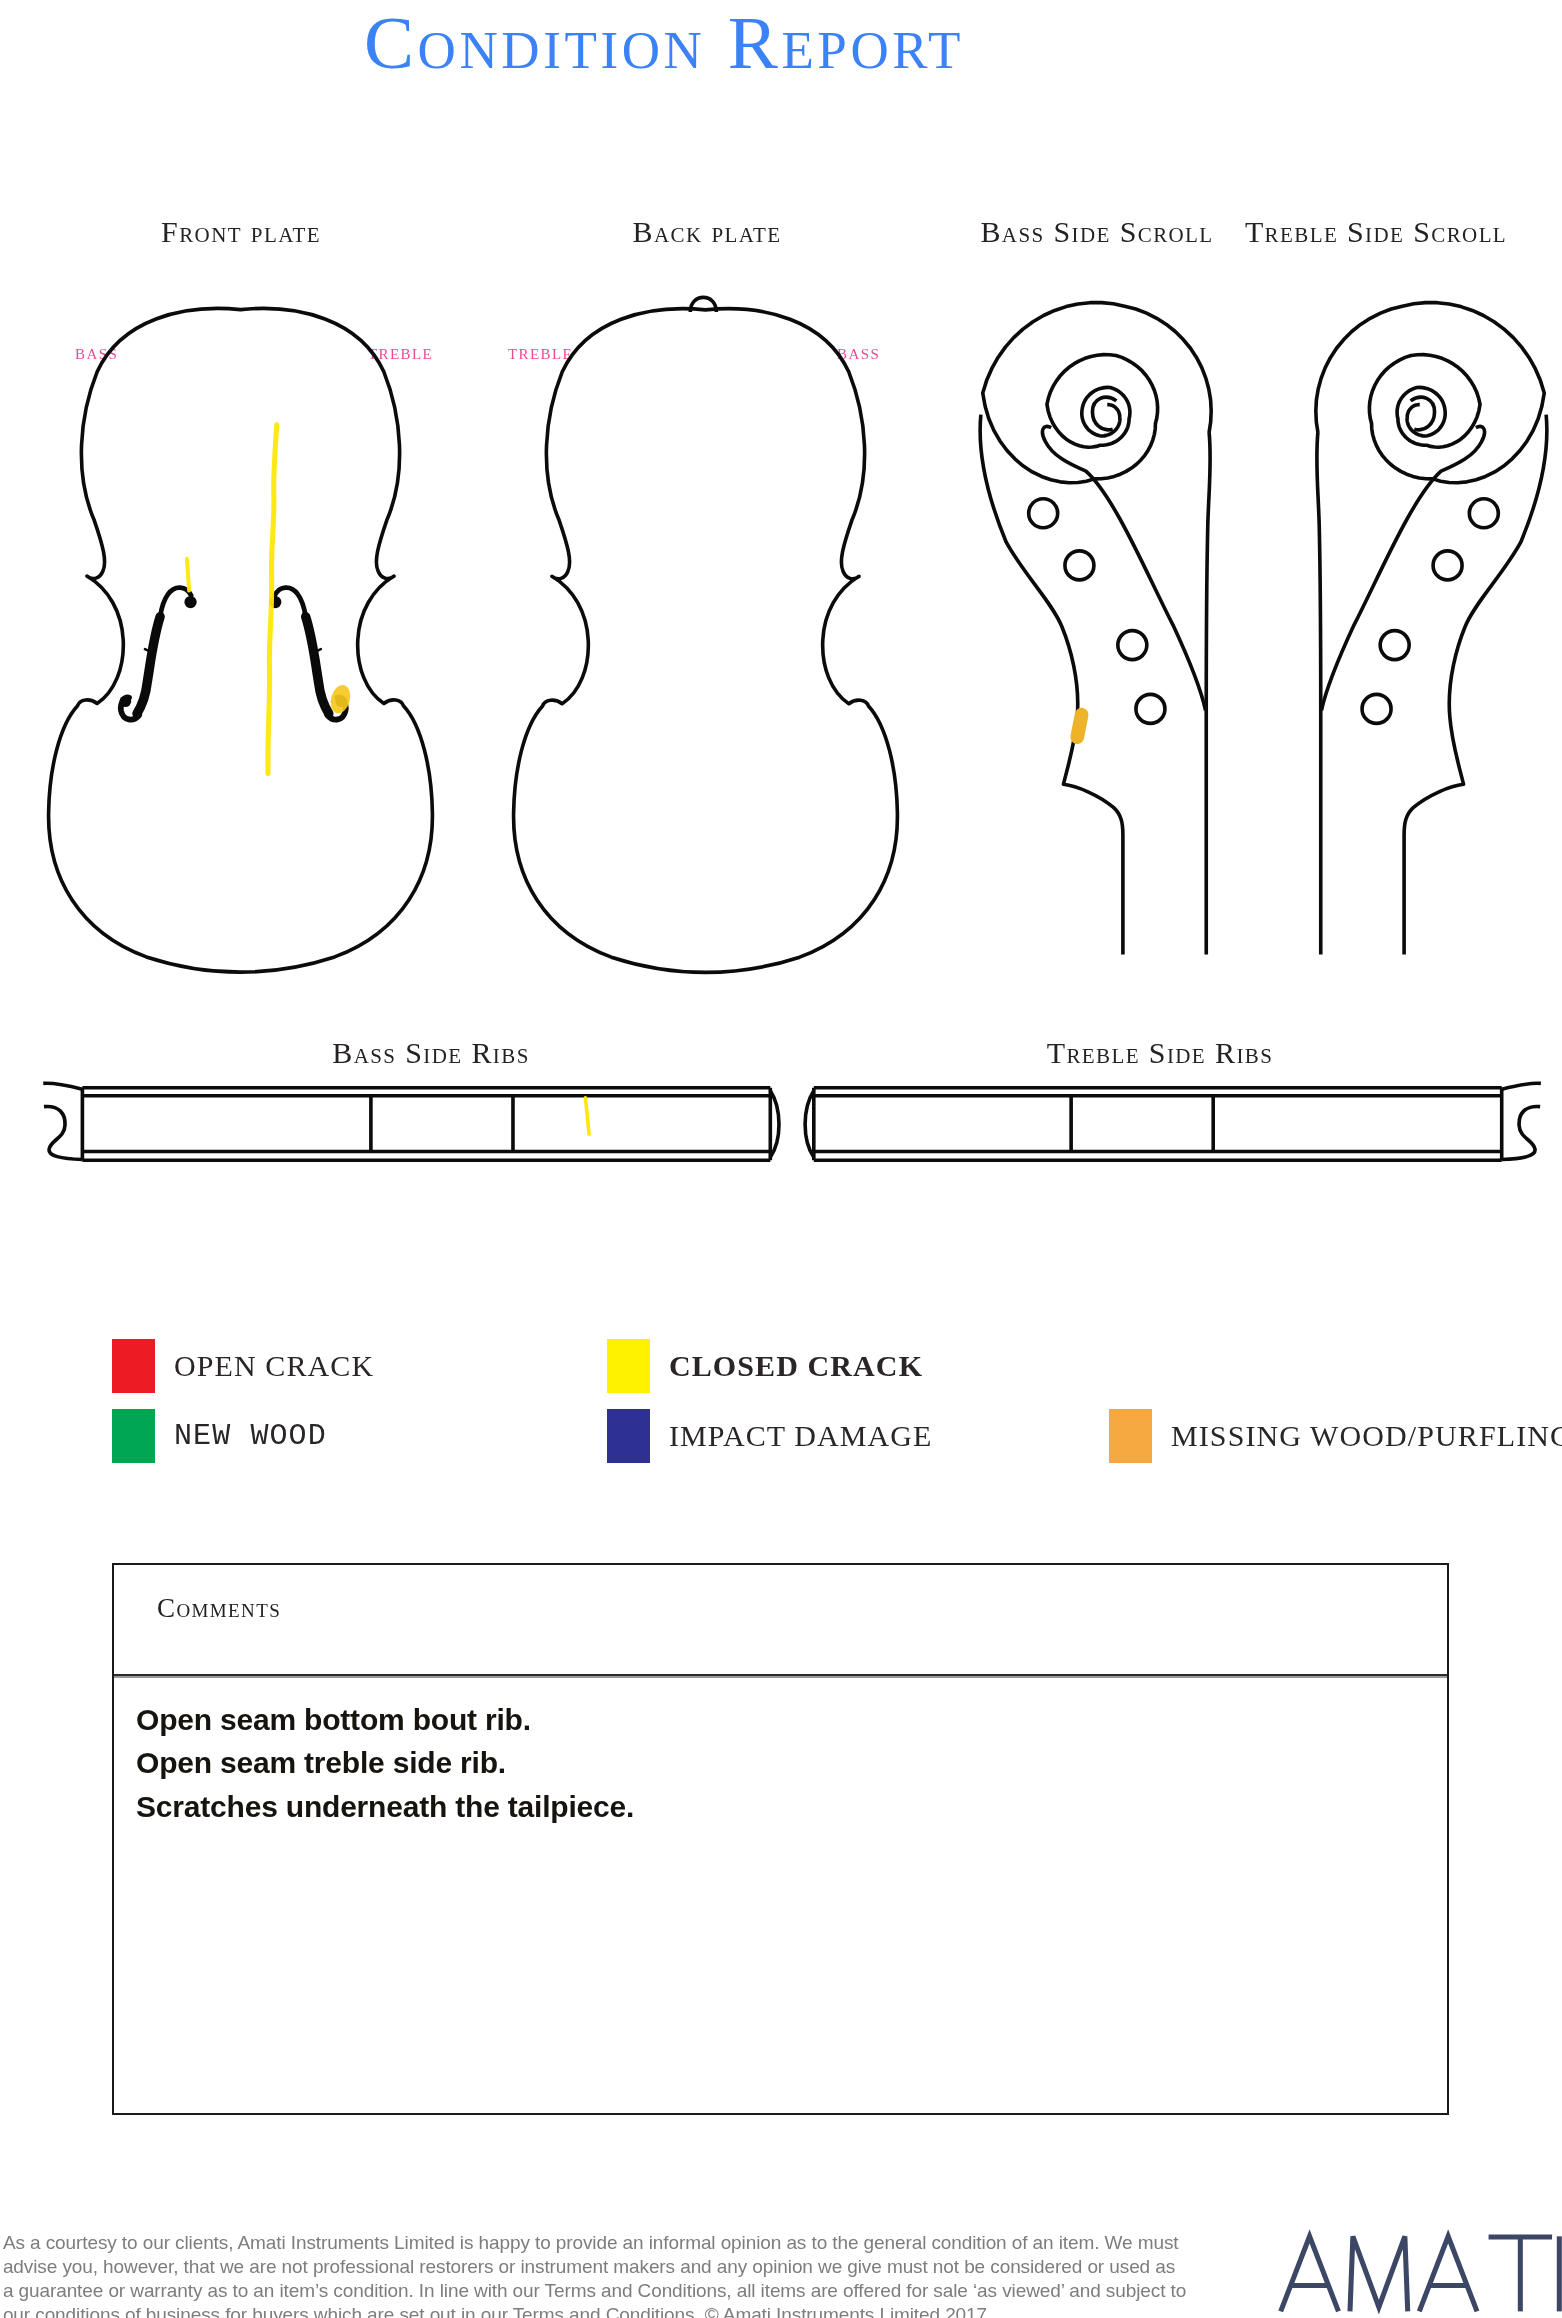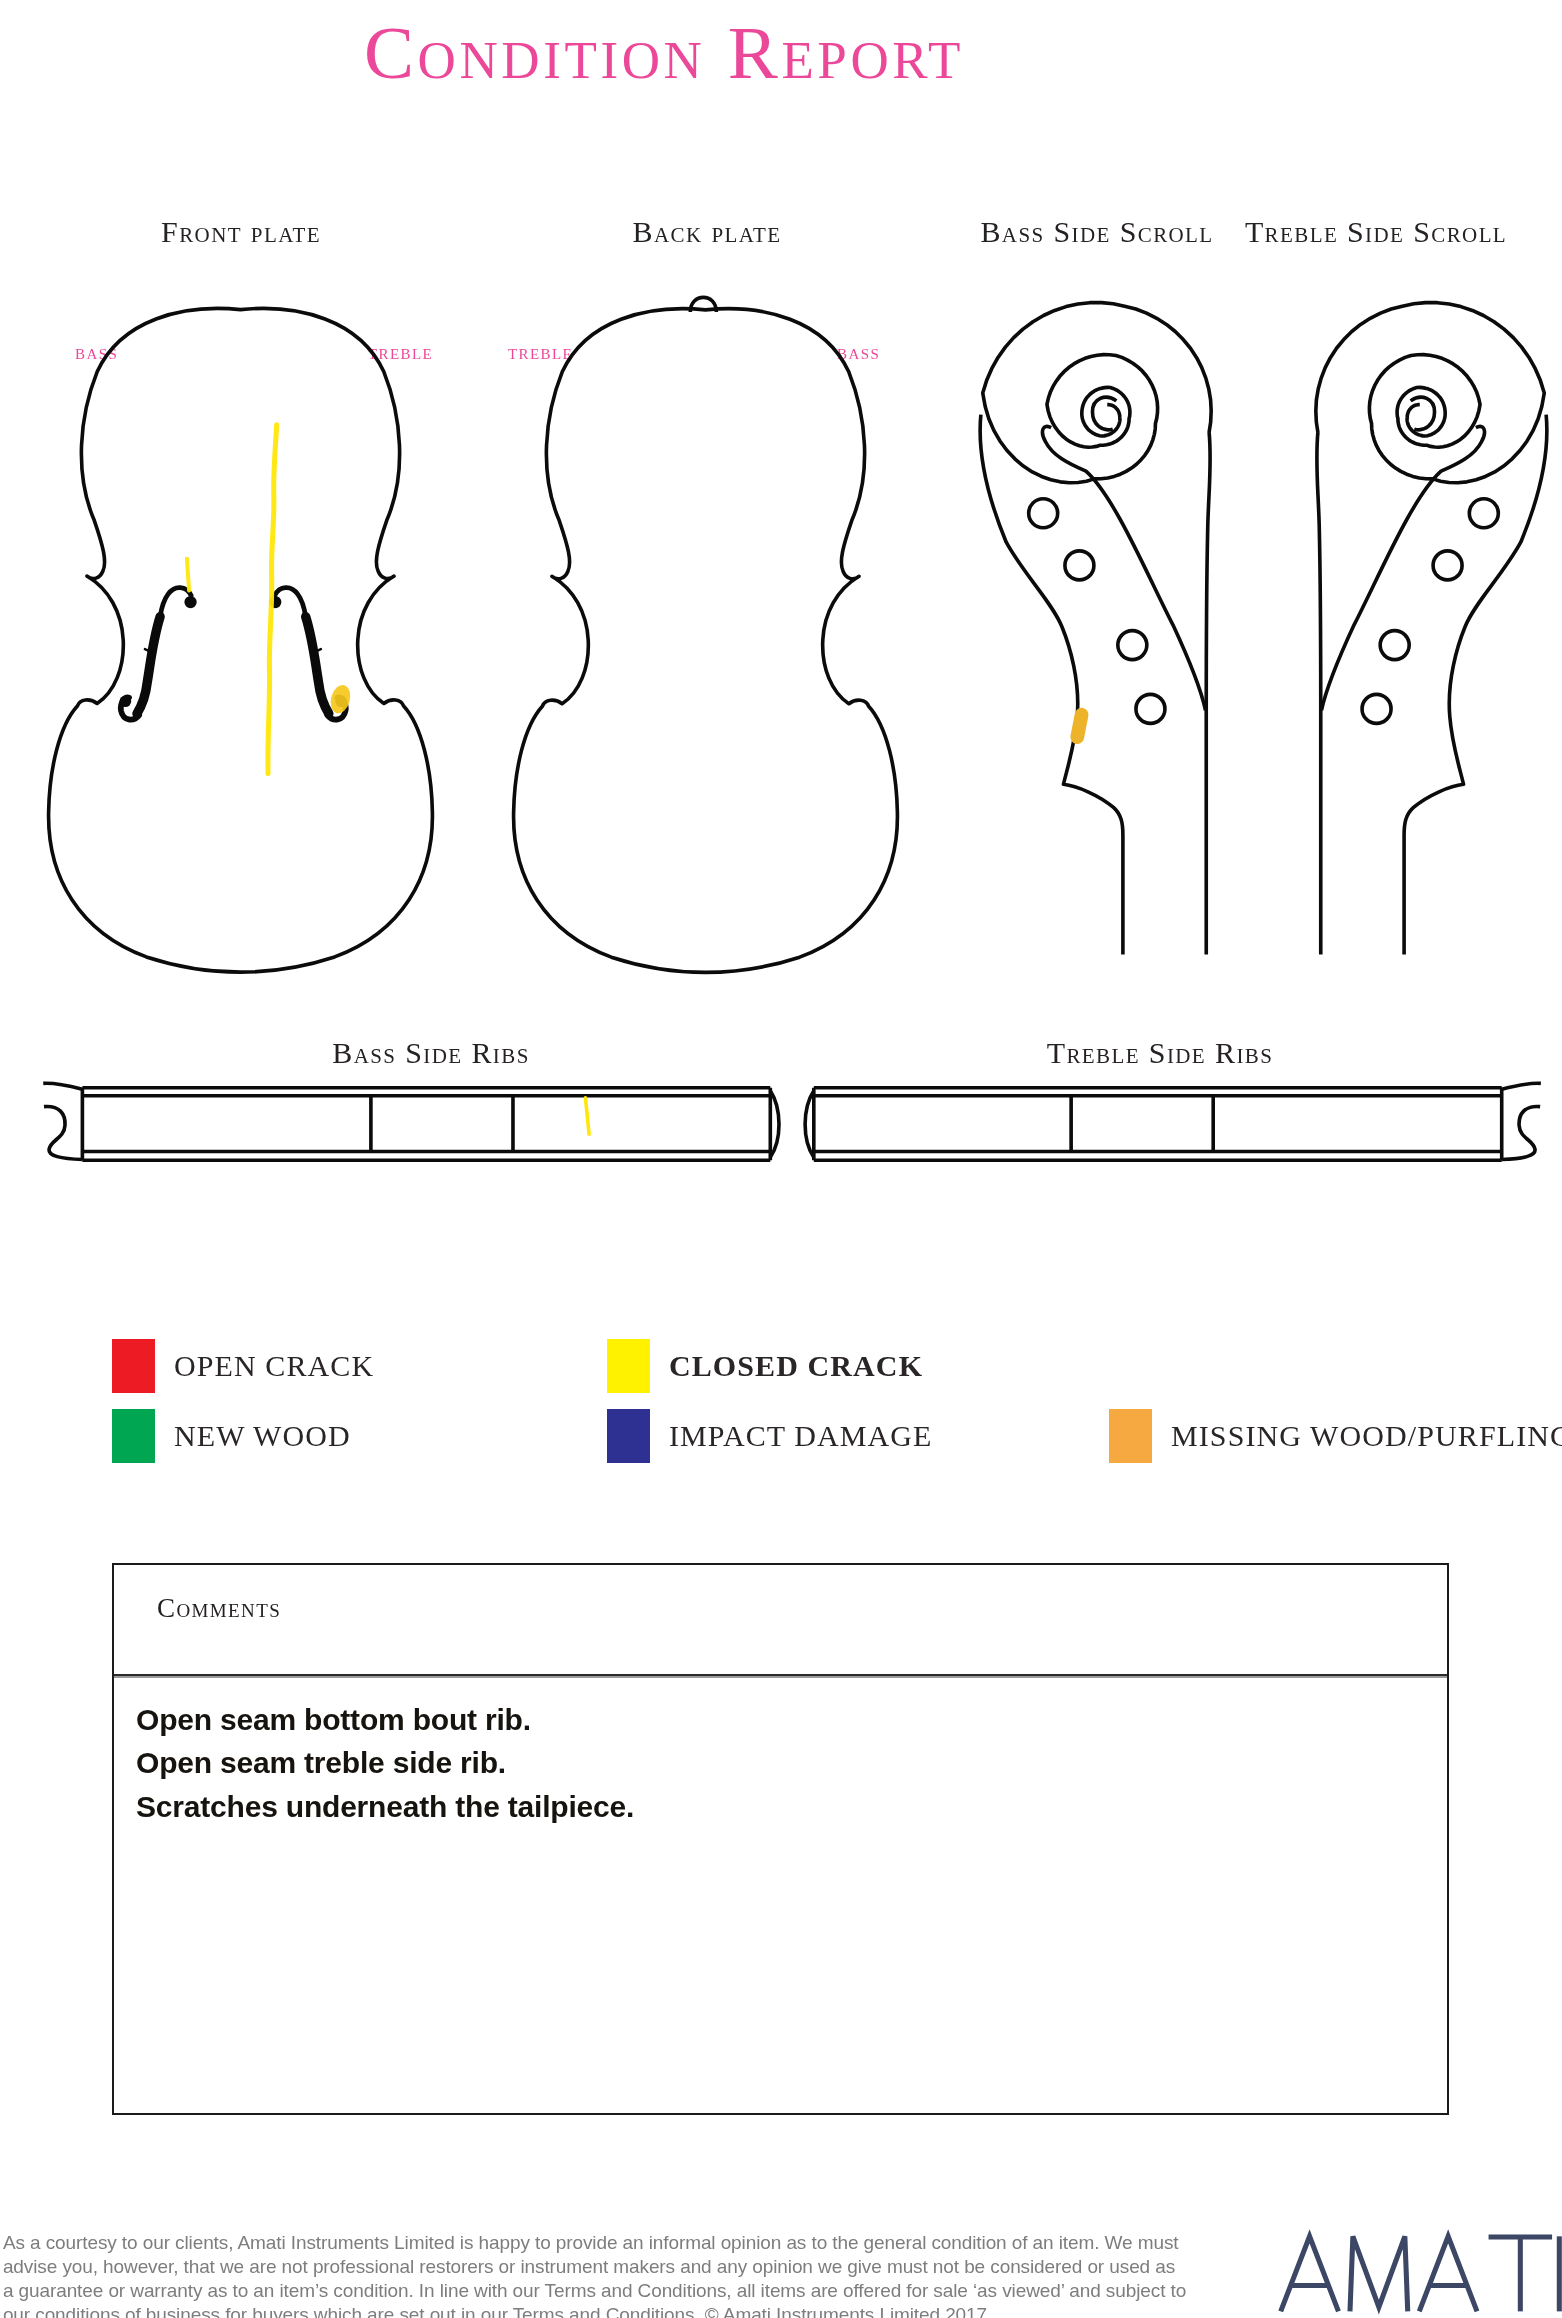--- a/index.html
+++ b/index.html
@@ -1,20 +1,20 @@
 <!DOCTYPE html>
 <html style="font-size:11.6px"><head>
 <meta charset="utf-8">
 <style>
   html,body{margin:0;padding:0;background:#ffffff;}
   .page{position:relative;width:1563px;height:2319px;background:#ffffff;overflow:hidden;
         font-family:"Liberation Serif", serif;color:#231f20;}
   .abs{position:absolute;}
-  .page-title{top:10px;left:0;width:1328px;text-align:center;
-      font-size:75px;font-variant:small-caps;letter-spacing:3.6px;color:#ec4899;font-weight:normal;margin:0;}
+  .page-title{top:0;left:0;width:1328px;text-align:center;
+      font-size:75px;font-variant:small-caps;letter-spacing:3.6px;color:#3b82f6;font-weight:normal;margin:0;}
   .sec-title{font-size:30px;font-variant:small-caps;letter-spacing:1.4px;color:#262223;white-space:nowrap;
       transform:translateX(-50%);}
   .side-label{font-size:15px;letter-spacing:1.4px;color:#ec4899;white-space:nowrap;}
   svg{display:block;overflow:visible;}
   .outline{fill:none;stroke:#0b0b0b;stroke-width:5;stroke-linejoin:round;}
   .fhole{fill:none;stroke:#0a0a0a;stroke-linecap:round;}
   .crack{fill:none;stroke-linecap:round;}
   .legend-item{position:absolute;display:flex;align-items:center;}
   .legend-swatch{width:43px;height:54px;flex:0 0 auto;}
   .legend-label{margin-left:19px;font-size:30px;letter-spacing:1.1px;color:#2a2627;white-space:nowrap;}
@@ -147,21 +147,21 @@
   </svg>
 
   <div class="legend-item" style="left:112px;top:1339px;">
     <div class="legend-swatch" style="background: rgb(237, 28, 36);"></div>
     <div class="legend-label">OPEN CRACK</div>
   </div>
   <div class="legend-item" style="left:607px;top:1339px;">
     <div class="legend-swatch" style="background: rgb(255, 242, 0);"></div>
     <div class="legend-label" style="font-weight:bold;">CLOSED CRACK</div>
   </div>
-  <div class="legend-item" style="left:112px;top:1409px;">
+  <div class="legend-item" style="left:112px;top:1409px;font-family:Liberation Mono, monospace;">
     <div class="legend-swatch" style="background: rgb(0, 166, 81);"></div>
     <div class="legend-label">NEW WOOD</div>
   </div>
   <div class="legend-item" style="left:607px;top:1409px;">
     <div class="legend-swatch" style="background: rgb(46, 49, 146);"></div>
     <div class="legend-label">IMPACT DAMAGE</div>
   </div>
   <div class="legend-item" style="left:1109px;top:1409px;">
     <div class="legend-swatch" style="background: rgb(247, 169, 65);"></div>
     <div class="legend-label">MISSING WOOD/PURFLING</div>

